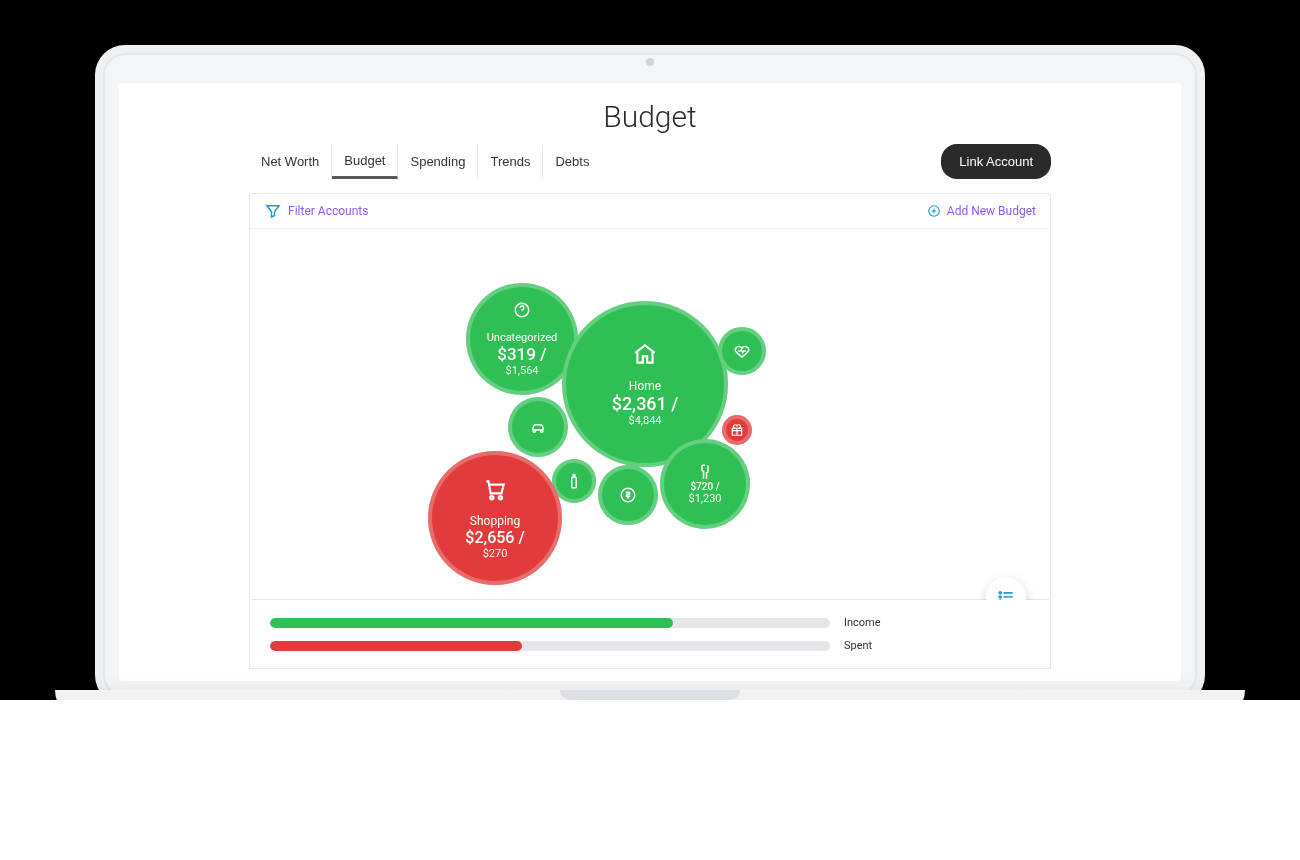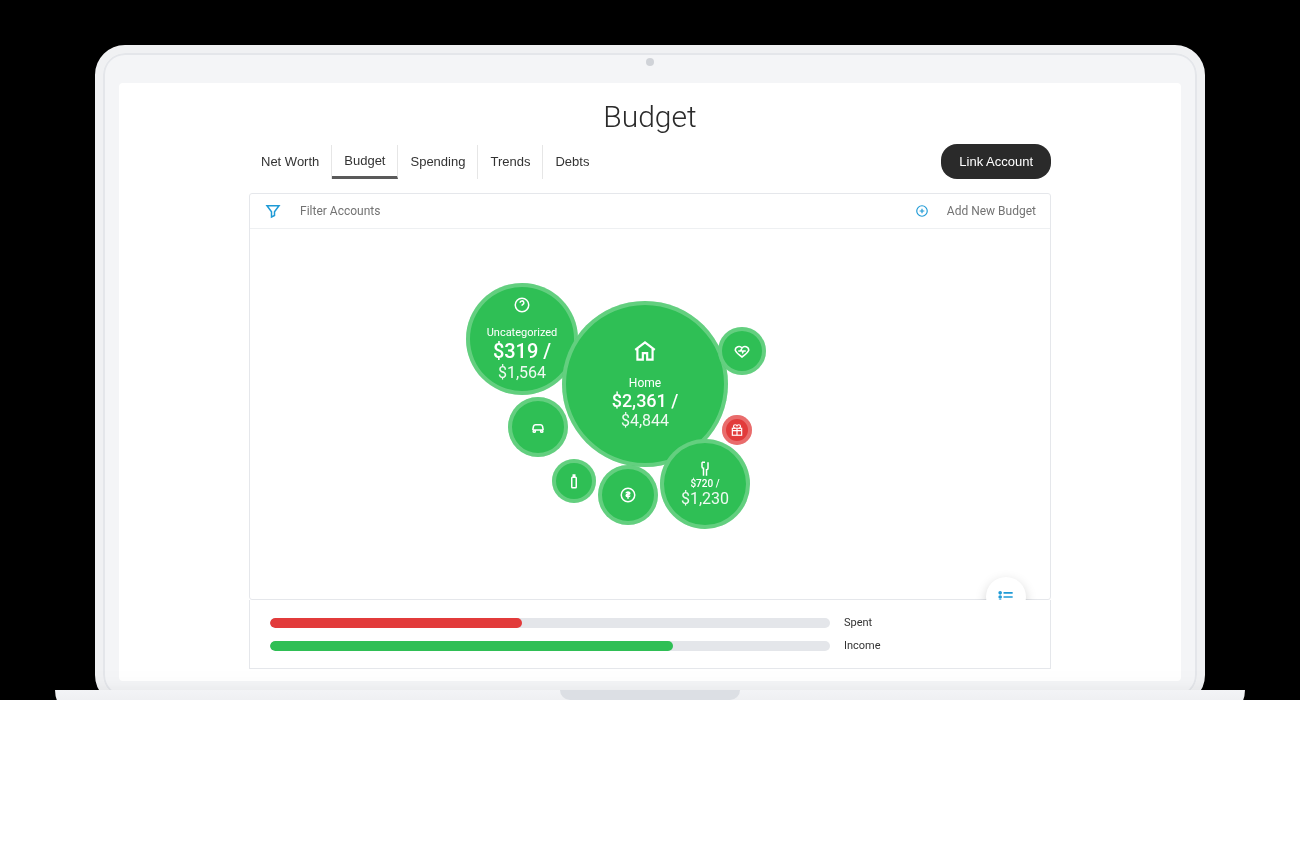--- a/index.html
+++ b/index.html
@@ -27,30 +27,30 @@
   
   .title{font-size:30px;font-weight:300;text-align:center;margin:16px 0 10px;color:#2b2b2b;}
   .topbar{display:flex;align-items:center;justify-content:space-between;padding:0 130px 0 130px;}
   .tabs{display:flex;gap:0;}
   .tab{padding:8px 12px;font-size:13px;color:#333;border:none;background:none;cursor:pointer;border-right:1px solid #e6e6e6;}
   .tab:last-child{border-right:none;}
   .tab.active{border-bottom:3px solid #5a5a5a;font-weight:500;}
   .link-btn{background:#2a2a2a;color:#fff;border:none;border-radius:16px;padding:10px 18px;font-size:13px;cursor:pointer;}
   .panel{margin:14px 130px 0;border:1px solid #e5e7eb;border-radius:3px;background:#fff;}
   .panel-toolbar{display:flex;align-items:center;justify-content:space-between;padding:8px 14px;border-bottom:1px solid #eef0f2;font-size:12px;}
-  .lnk{color:#737373;display:flex;align-items:center;gap:18px;cursor:pointer;}
+  .lnk{color:#8b5cf6;display:flex;align-items:center;gap:6px;cursor:pointer;}
   .month-nav{display:flex;align-items:center;border:1px solid #e5e7eb;border-radius:3px;overflow:hidden;}
   .month-nav button{background:#fff;border:none;padding:6px 10px;color:#1e9ad6;cursor:pointer;border-right:1px solid #e5e7eb;}
   .month-nav button:last-child{border-right:none;color:#c7ccd1;}
   .month-label{padding:6px 14px;color:#1e9ad6;font-size:12px;}
   .canvas{position:relative;height:370px;}
   .bubble{position:absolute;border-radius:50%;display:flex;flex-direction:column;align-items:center;justify-content:center;color:#fff;text-align:center;box-shadow:inset 0 0 0 4px rgba(255,255,255,.25);}
   .bubble .cat{font-size:12px;margin-top:12px;}
   .bubble .amt{font-size:16px;font-weight:500;}
-  .bubble .limit{font-size:16px;opacity:.92;}
+  .bubble .limit{font-size:11px;opacity:.92;}
   .green{background:#2fbf55;}
   .red{background:#e23b3b;}
   .ico{width:26px;height:26px;stroke:#fff;stroke-width:2;fill:none;}
   .ico-sm{width:18px;height:18px;stroke:#fff;stroke-width:2;fill:none;}
   .fab{position:absolute;right:24px;bottom:-18px;width:40px;height:40px;border-radius:50%;background:#fff;box-shadow:0 4px 12px rgba(0,0,0,.18);display:flex;align-items:center;justify-content:center;cursor:pointer;}
   .bars{position:relative;margin:0 130px;border:1px solid #e5e7eb;border-top:none;background:#fff;padding:16px 90px 6px 20px;}
   .bar-row{display:flex;align-items:center;gap:14px;margin-bottom:10px;}
   .track{flex:0 0 560px;height:10px;border-radius:6px;background:#e4e6ea;overflow:hidden;}
   .fill{height:100%;border-radius:6px;}
   .fill.red{background:#e23b3b;}
@@ -97,21 +97,21 @@
 
         <div class="canvas">
 
 
           <div class="bubble green" style="left:216px;top:54px;width:112px;height:112px">
             <svg class="ico-sm" viewBox="0 0 24 24">
                 <circle cx="12" cy="12" r="9"></circle>
                 <path d="M9.5 9a2.5 2.5 0 1 1 3.5 2.3c-.9.4-1 1-1 1.7M12 17h.01"></path>
               </svg>
             <div class="cat" style="font-size:11px">Uncategorized</div>
-            <div class="amt" style="font-size:20px">$319 /</div>
+            <div class="amt" style="font-size:17px">$319 /</div>
             <div class="limit">$1,564</div>
           </div>
 
           <div class="bubble green" style="left:312px;top:72px;width:166px;height:166px">
             <svg class="ico" viewBox="0 0 24 24">
                 <path d="M3 11l9-7 9 7M5 10v10h5v-6h4v6h5V10"></path>
               </svg>
             <div class="cat">Home</div>
             <div class="amt" style="font-size:18px">$2,361 /</div>
             <div class="limit">$4,844</div>
@@ -152,43 +152,53 @@
           </div>
 
           <div class="bubble green" style="left:410px;top:210px;width:90px;height:90px">
             <svg class="ico-sm" viewBox="0 0 24 24">
                 <path d="M8 3v6a2 2 0 0 0 2 2v10M8 3h4M16 3v8a2 2 0 0 1-2 2v8"></path>
               </svg>
             <div class="amt" style="font-size:10px">$720 /</div>
             <div class="limit">$1,230</div>
           </div>
 
+          <div class="bubble red" style="left:178px;top:222px;width:134px;height:134px">
+            <svg class="ico" viewBox="0 0 24 24">
+                <path d="M4 5h2l2 11h10l2-8H7"></path>
+                <circle cx="9" cy="20" r="1.5"></circle>
+                <circle cx="17" cy="20" r="1.5"></circle>
+              </svg>
+            <div class="cat">Shopping</div>
+            <div class="amt">$2,656 /</div>
+            <div class="limit">$270</div>
+          </div>
 
           <div class="fab">
             <svg width="20" height="20" viewBox="0 0 24 24" fill="none" stroke="#1e9ad6" stroke-width="2">
                 <circle cx="5" cy="7" r="1.2"></circle>
                 <circle cx="5" cy="12" r="1.2"></circle>
                 <circle cx="5" cy="17" r="1.2"></circle>
                 <path d="M9 7h11M9 12h11M9 17h11"></path>
               </svg>
           </div>
         </div>
       </div>
 
       <div class="bars">
         <div class="bar-row">
           <div class="track">
+              <div class="fill green" style="width:72%"></div>
+            </div>
+          <span class="bar-label">Income</span>
+        </div>
+        <div class="bar-row">
+          <div class="track">
               <div class="fill red" style="width:45%"></div>
             </div>
           <span class="bar-label">Spent</span>
-        </div>
-        <div class="bar-row">
-          <div class="track">
-              <div class="fill green" style="width:72%"></div>
-            </div>
-          <span class="bar-label">Income</span>
         </div>
       </div>
 
     </div>
   </div>
   <div class="deck"></div>
 </div>
 
 </body></html>

